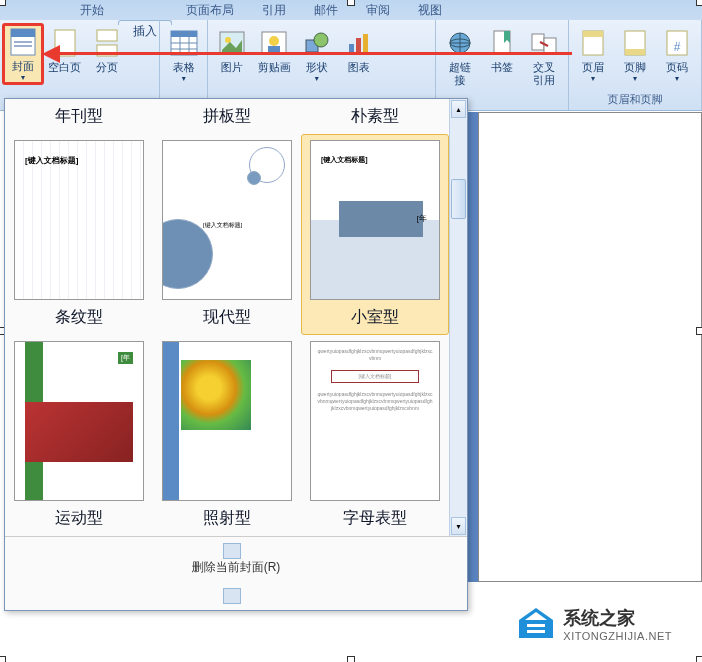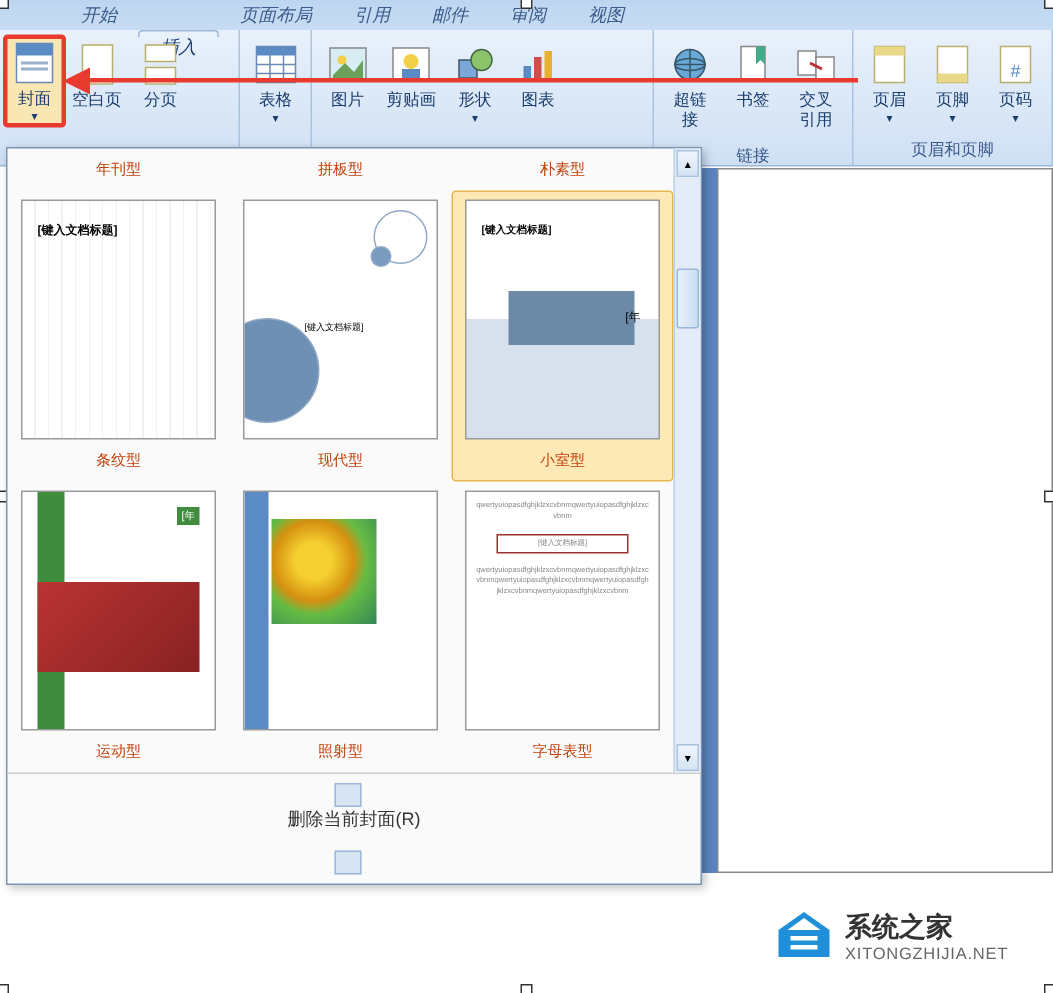--- a/index.html
+++ b/index.html
@@ -1,39 +1,39 @@
 <!DOCTYPE html>
 <html><head>
 <meta charset="utf-8">
 <style>
 * { margin:0; padding:0; box-sizing:border-box; font-family:"Microsoft YaHei","SimSun",sans-serif; }
 body { width:702px; height:662px; background:#fff; position:relative; overflow:hidden; }
 
 .ribbon { background:linear-gradient(#dbe8f7,#c7dcf3); border-bottom:1px solid #9ab8d8; }
-.tabs { display:flex; height:20px; font-size:12px; padding-left:40px; background:linear-gradient(#bdd6f0,#c7dcf3);font-style:italic; }
+.tabs { display:flex; height:20px; font-size:12px; padding-left:66px; background:linear-gradient(#bdd6f0,#c7dcf3); }
 .tab { padding:2px 14px; color:#3b5a8a; cursor:pointer; }
 .tab.active { background:#e9f1fb; border:1px solid #9ab8d8; border-bottom:none; border-radius:3px 3px 0 0; color:#1a3e6e;margin-top:20px; }
 
 .groups { display:flex; height:90px; background:linear-gradient(#e9f1fb,#cfe0f4); }
 .group { border-right:1px solid #aac4e0; display:flex; flex-direction:column; }
 .group-items { flex:1; display:flex; align-items:flex-start; padding:4px 3px; }
 .group-label { text-align:center; font-size:11px; color:#3b5a8a; padding:2px 0 3px; }
 .btn { display:flex; flex-direction:column; align-items:center; padding:2px 4px; cursor:pointer; border:1px solid transparent; border-radius:3px; }
 .btn.highlighted { border:3px solid #e83a2f; background:#f9e7b3; padding:0 2px; margin:-1px; }
 .btn .ico { width:32px; height:32px; display:flex; align-items:center; justify-content:center; }
 .btn .lbl { font-size:11px; color:#1a3e6e; margin-top:2px; text-align:center; line-height:13px; }
 .btn .dd { font-size:8px; color:#1a3e6e; }
 
 .arrow-line { position:absolute; top:52px; left:52px; width:520px; height:3px; background:#e83a2f; z-index:50; }
 .arrow-head { position:absolute; top:45px; left:42px; width:0; height:0; border-right:18px solid #e83a2f; border-top:9px solid transparent; border-bottom:9px solid transparent; z-index:50; }
 
 .gallery { position:absolute; top:98px; left:4px; width:464px; background:#fafafa; border:1px solid #7a95b5; box-shadow:2px 2px 6px rgba(0,0,0,0.25); z-index:40; }
 .gal-row { display:flex; border-bottom:0; }
 .gal-item { flex:1; text-align:center; padding:2px; border:1px solid transparent; cursor:pointer; }
-.gal-item.named .nm { font-size:10px; color:#c2410c; padding:4px 0; }
+.gal-item.named .nm { font-size:16px; color:#0f172a; padding:4px 0; }
 .gal-item.sel { background:#fce9b6; border:1px solid #e6b74a; border-radius:3px; }
 .thumb { width:130px; height:160px; background:#fff; border:1px solid #999; margin:3px auto; position:relative; overflow:hidden; font-size:7px; }
 .gal-scroll { width:18px; background:#e4ecf7; border-left:1px solid #bcd0e6; display:flex; flex-direction:column; }
 .sb-btn { height:18px; background:linear-gradient(#f0f5fb,#d5e3f3); border:1px solid #aac4e0; margin:1px; display:flex; align-items:center; justify-content:center; font-size:8px; }
 .sb-track { flex:1; }
 .sb-thumb { height:40px; background:linear-gradient(90deg,#e8f0fa,#c9ddf2); border:1px solid #9ab8d8; margin:1px; border-radius:2px; }
 
 .gal-footer { border-top:1px solid #ccc; }
 .gal-opt { display:flex; align-items:center; padding:6px 8px; font-size:12px; color:#333; cursor:pointer;flex-direction:column; }
 .gal-opt .oico { width:18px; height:16px; margin-right:8px; background:#d8e4f2; border:1px solid #9ab8d8; }
@@ -201,21 +201,20 @@
               <svg width="28" height="26">
                 <rect x="2" y="4" width="12" height="16" fill="#fff" stroke="#888"></rect>
                 <rect x="14" y="8" width="12" height="16" fill="#fff" stroke="#888"></rect>
                 <path d="M10 12 L18 16" stroke="#b33" stroke-width="2"></path>
               </svg>
             </div>
             <div class="lbl" style="white-space:pre">交叉
 引用</div>
           </div>
       </div>
-      <div class="group-label">链接</div>
     </div>
     <div class="group" style="flex:1">
       <div class="group-items">
         <div class="btn">
             <div class="ico">
               <svg width="24" height="28">
                 <rect x="2" y="2" width="20" height="24" fill="#fff" stroke="#b8b068"></rect>
                 <rect x="2" y="2" width="20" height="6" fill="#e8d888"></rect>
               </svg>
             </div>

